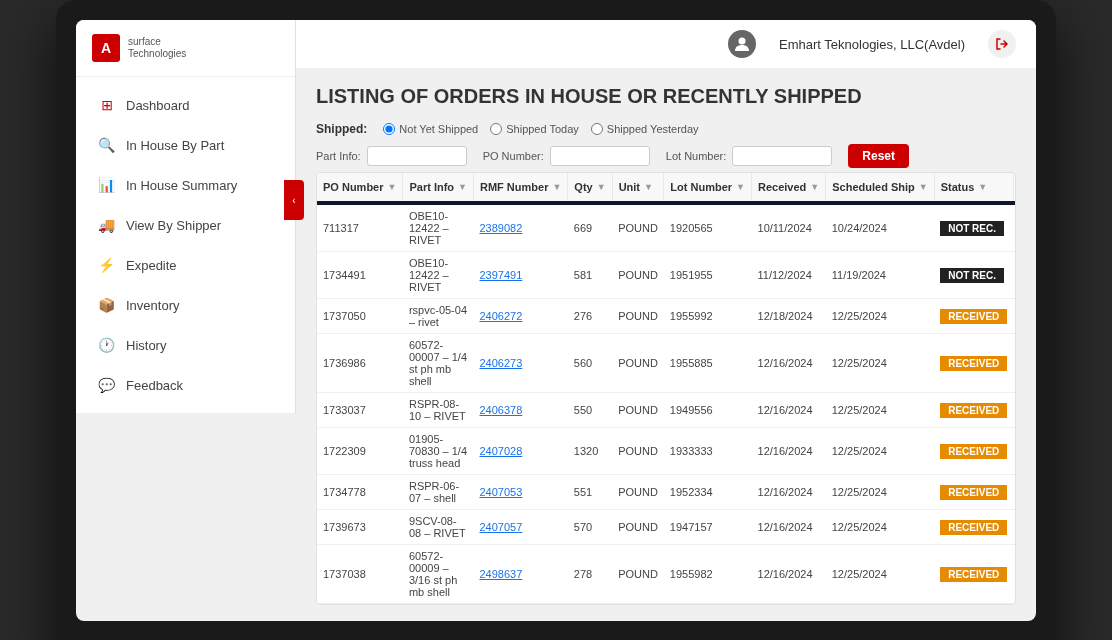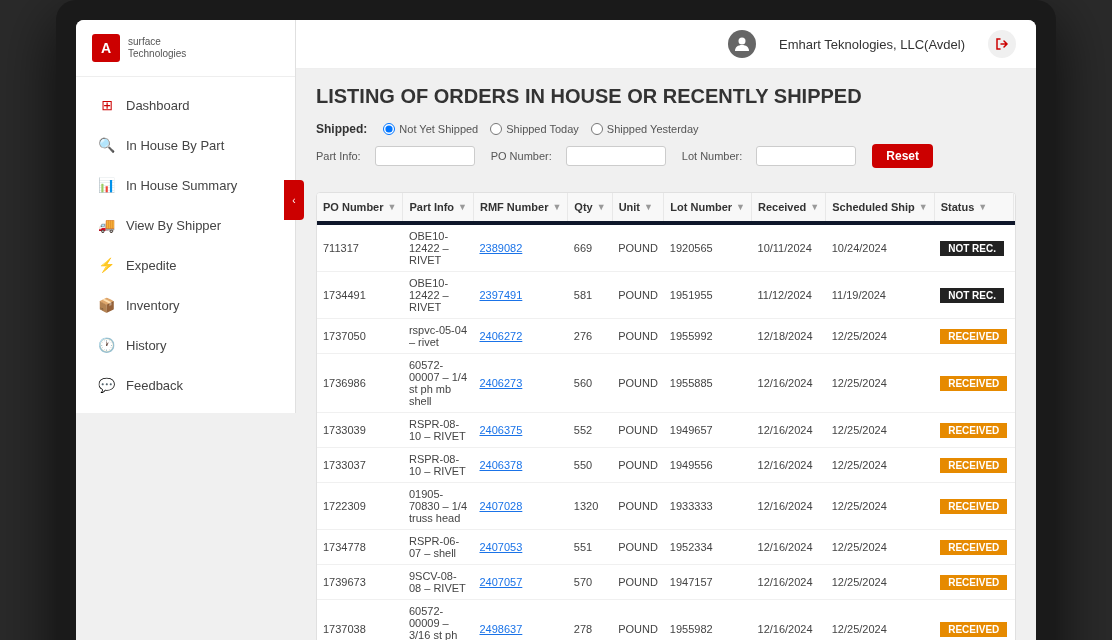--- a/index.html
+++ b/index.html
@@ -166,21 +166,21 @@
     .page-title {
       font-size: 20px;
       font-weight: bold;
       color: #333;
       margin-bottom: 14px;
     }
     .filter-bar {
       display: flex;
       align-items: center;
       justify-content: space-between;
-      margin-bottom: 24px;
+      margin-bottom: 4px;
       flex-wrap: wrap;
       gap: 8px;
     }
     .filter-left {
       display: flex;
       align-items: center;
       gap: 16px;
     }
     .filter-label {
       font-size: 12px;
@@ -201,21 +201,21 @@
     }
     .radio-option input { width: 12px; height: 12px; }
     .filter-right {
       display: flex;
       align-items: center;
       gap: 16px;
     }
     .field-group {
       display: flex;
       align-items: center;
-      gap: 14px;
+      gap: 6px;
     }
     .field-label {
       font-size: 11px;
       color: #555;
     }
     .field-input {
       border: 1px solid #ccc;
       border-radius: 3px;
       padding: 3px 6px;
       font-size: 11px;
@@ -524,33 +524,20 @@
     <td>560</td>
     <td>POUND</td>
     <td>1955885</td>
     <td>12/16/2024</td>
     <td>12/25/2024</td>
     <td><span class="status-badge status-received">RECEIVED</span></td>
     <td></td>
 
   </tr>
                 <tr>
-    <td>1733039</td>
-    <td>RSPR-08-10 – RIVET</td>
-    <td><span class="link-cell">2406375</span></td>
-    <td>552</td>
-    <td>POUND</td>
-    <td>1949657</td>
-    <td>12/16/2024</td>
-    <td>12/25/2024</td>
-    <td><span class="status-badge status-received">RECEIVED</span></td>
-    <td></td>
-
-  </tr>
-                <tr>
     <td>1733037</td>
     <td>RSPR-08-10 – RIVET</td>
     <td><span class="link-cell">2406378</span></td>
     <td>550</td>
     <td>POUND</td>
     <td>1949556</td>
     <td>12/16/2024</td>
     <td>12/25/2024</td>
     <td><span class="status-badge status-received">RECEIVED</span></td>
     <td></td>

